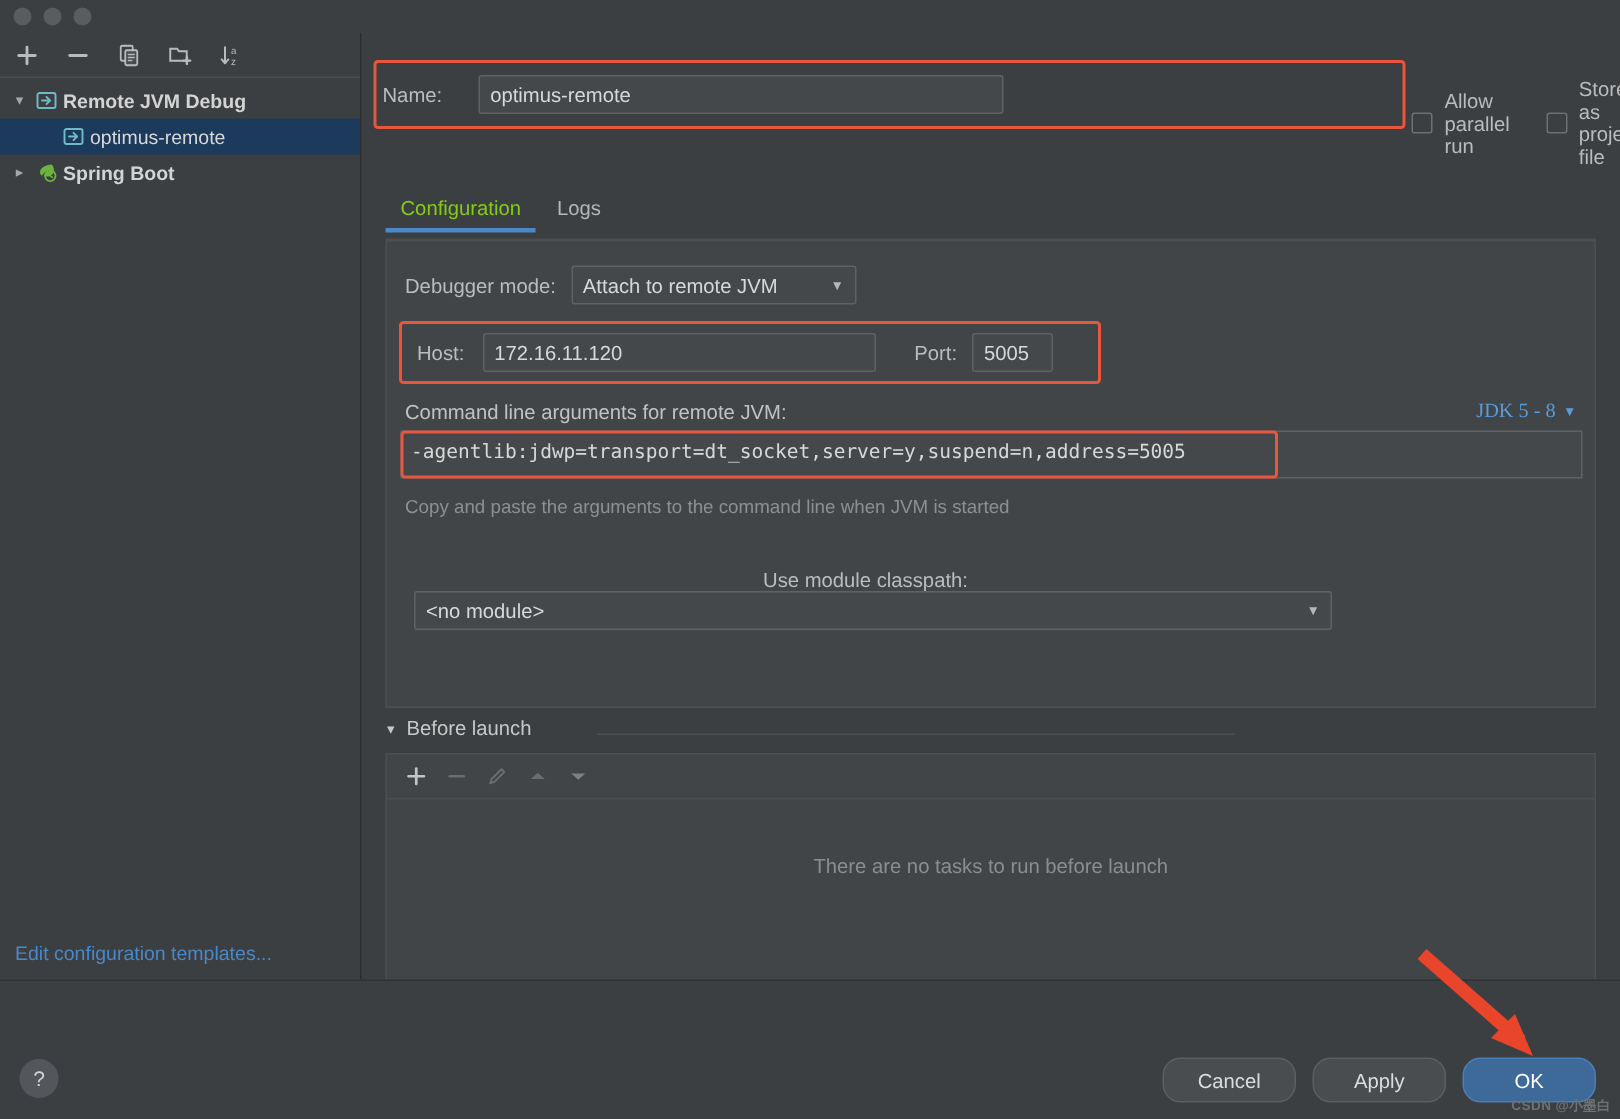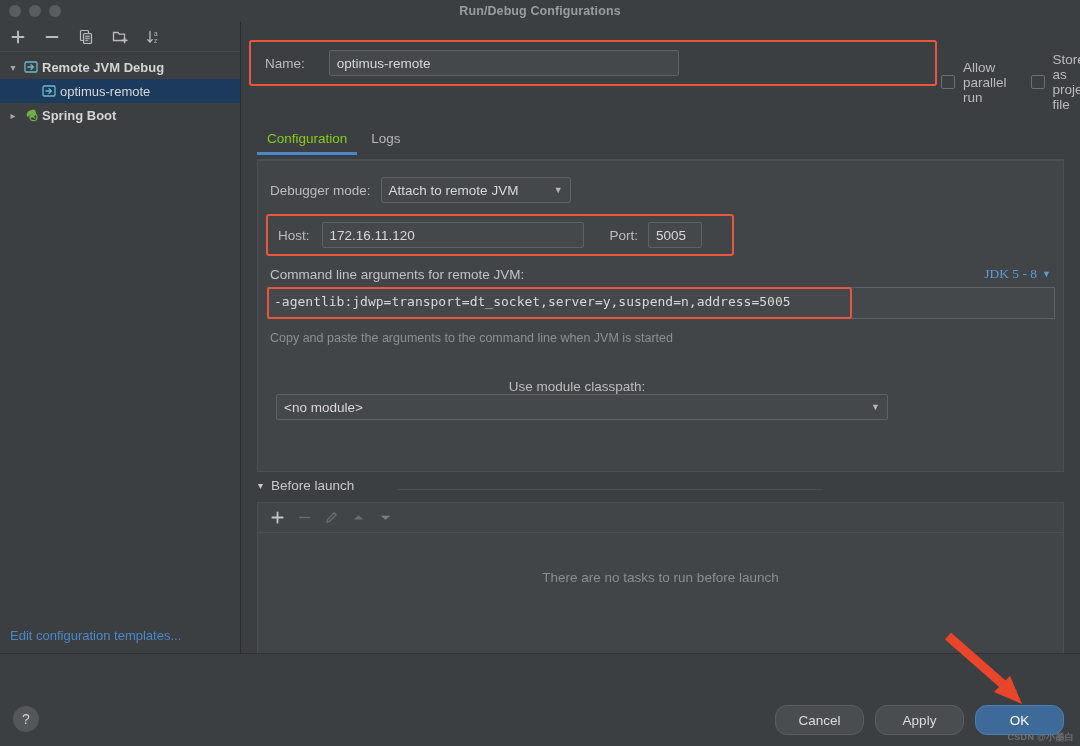--- a/index.html
+++ b/index.html
@@ -71,21 +71,21 @@
     position: absolute; top: 22px; left: 241px;
     width: 839px; height: 631px;
     background: #3c3f41;
     overflow: hidden;
   }
 
   .name-row {
     position: absolute; top: 18px; left: 8px;
     width: 688px; height: 46px;
     display: flex; align-items: center;
-    padding: 0 14px;
+    padding: 0 4px;
   }
   .hl { border: 2px solid #e8563f; border-radius: 3px; }
   .field-label { font-size: 13.5px; color: #bcbcbc; }
   .text-input {
     background: #45484a;
     border: 1px solid #5e6265;
     border-radius: 2px;
     height: 26px;
     color: #d8d8d8;
     font-size: 13.5px;
@@ -279,21 +279,20 @@
 <body>
 
 <div class="window">
 
   <div class="titlebar">
     <div class="traffic">
       <span class="light"></span>
       <span class="light"></span>
       <span class="light"></span>
     </div>
-    <div class="titlebar-title">Run/Debug Configurations</div>
   </div>
 
   <div class="sidebar">
 
     <div class="side-toolbar">
       <div class="tb-btn">
         <svg width="16" height="16" viewBox="0 0 16 16">
             <path d="M8 2.5v11M2.5 8h11" stroke="#b9bcbe" stroke-width="1.9" stroke-linecap="round"></path>
           </svg>
       </div>

